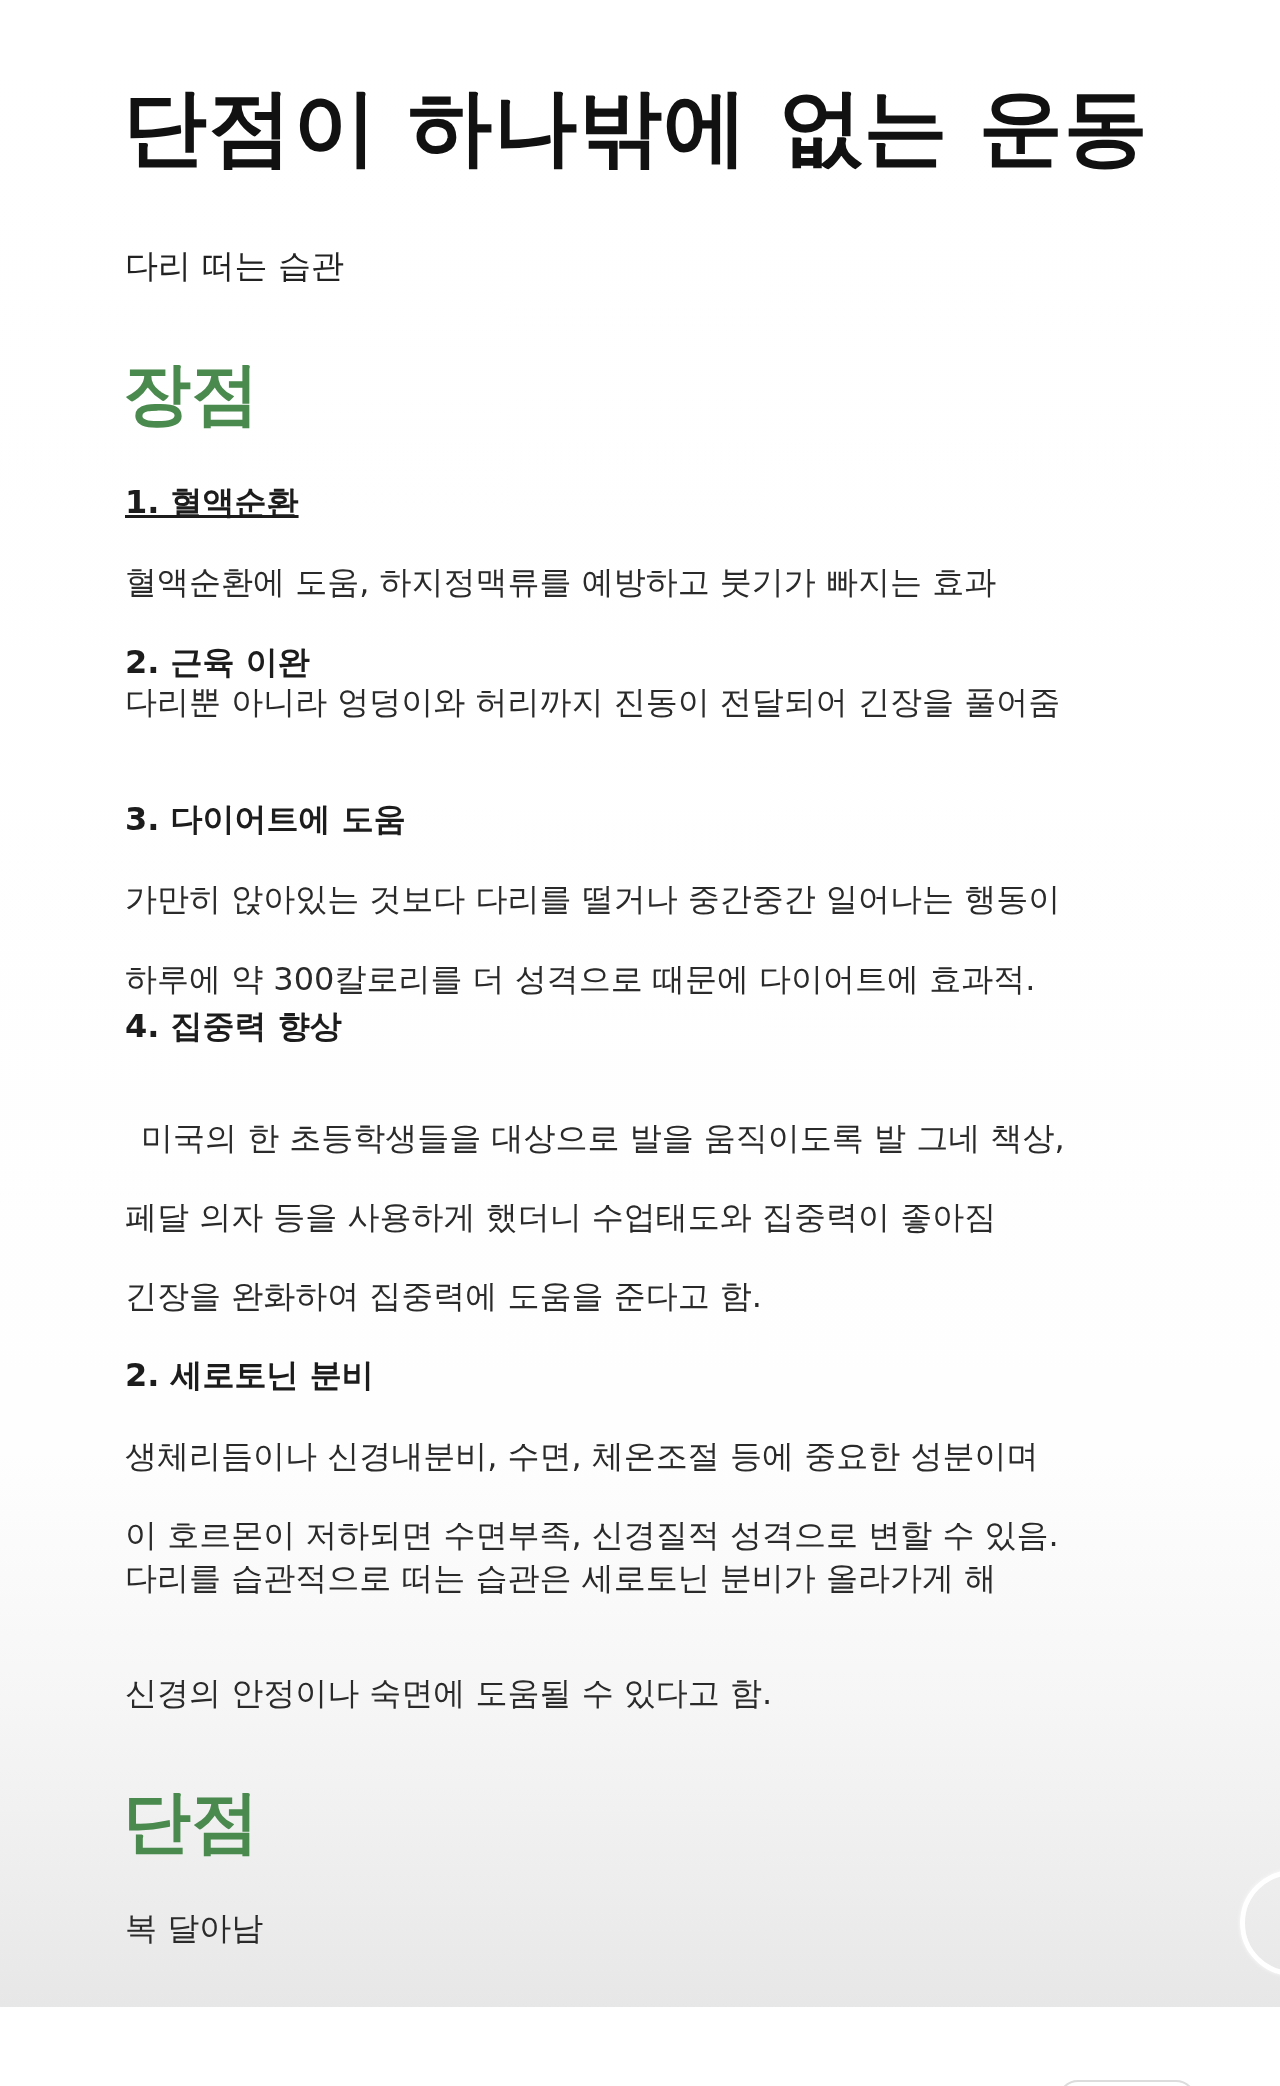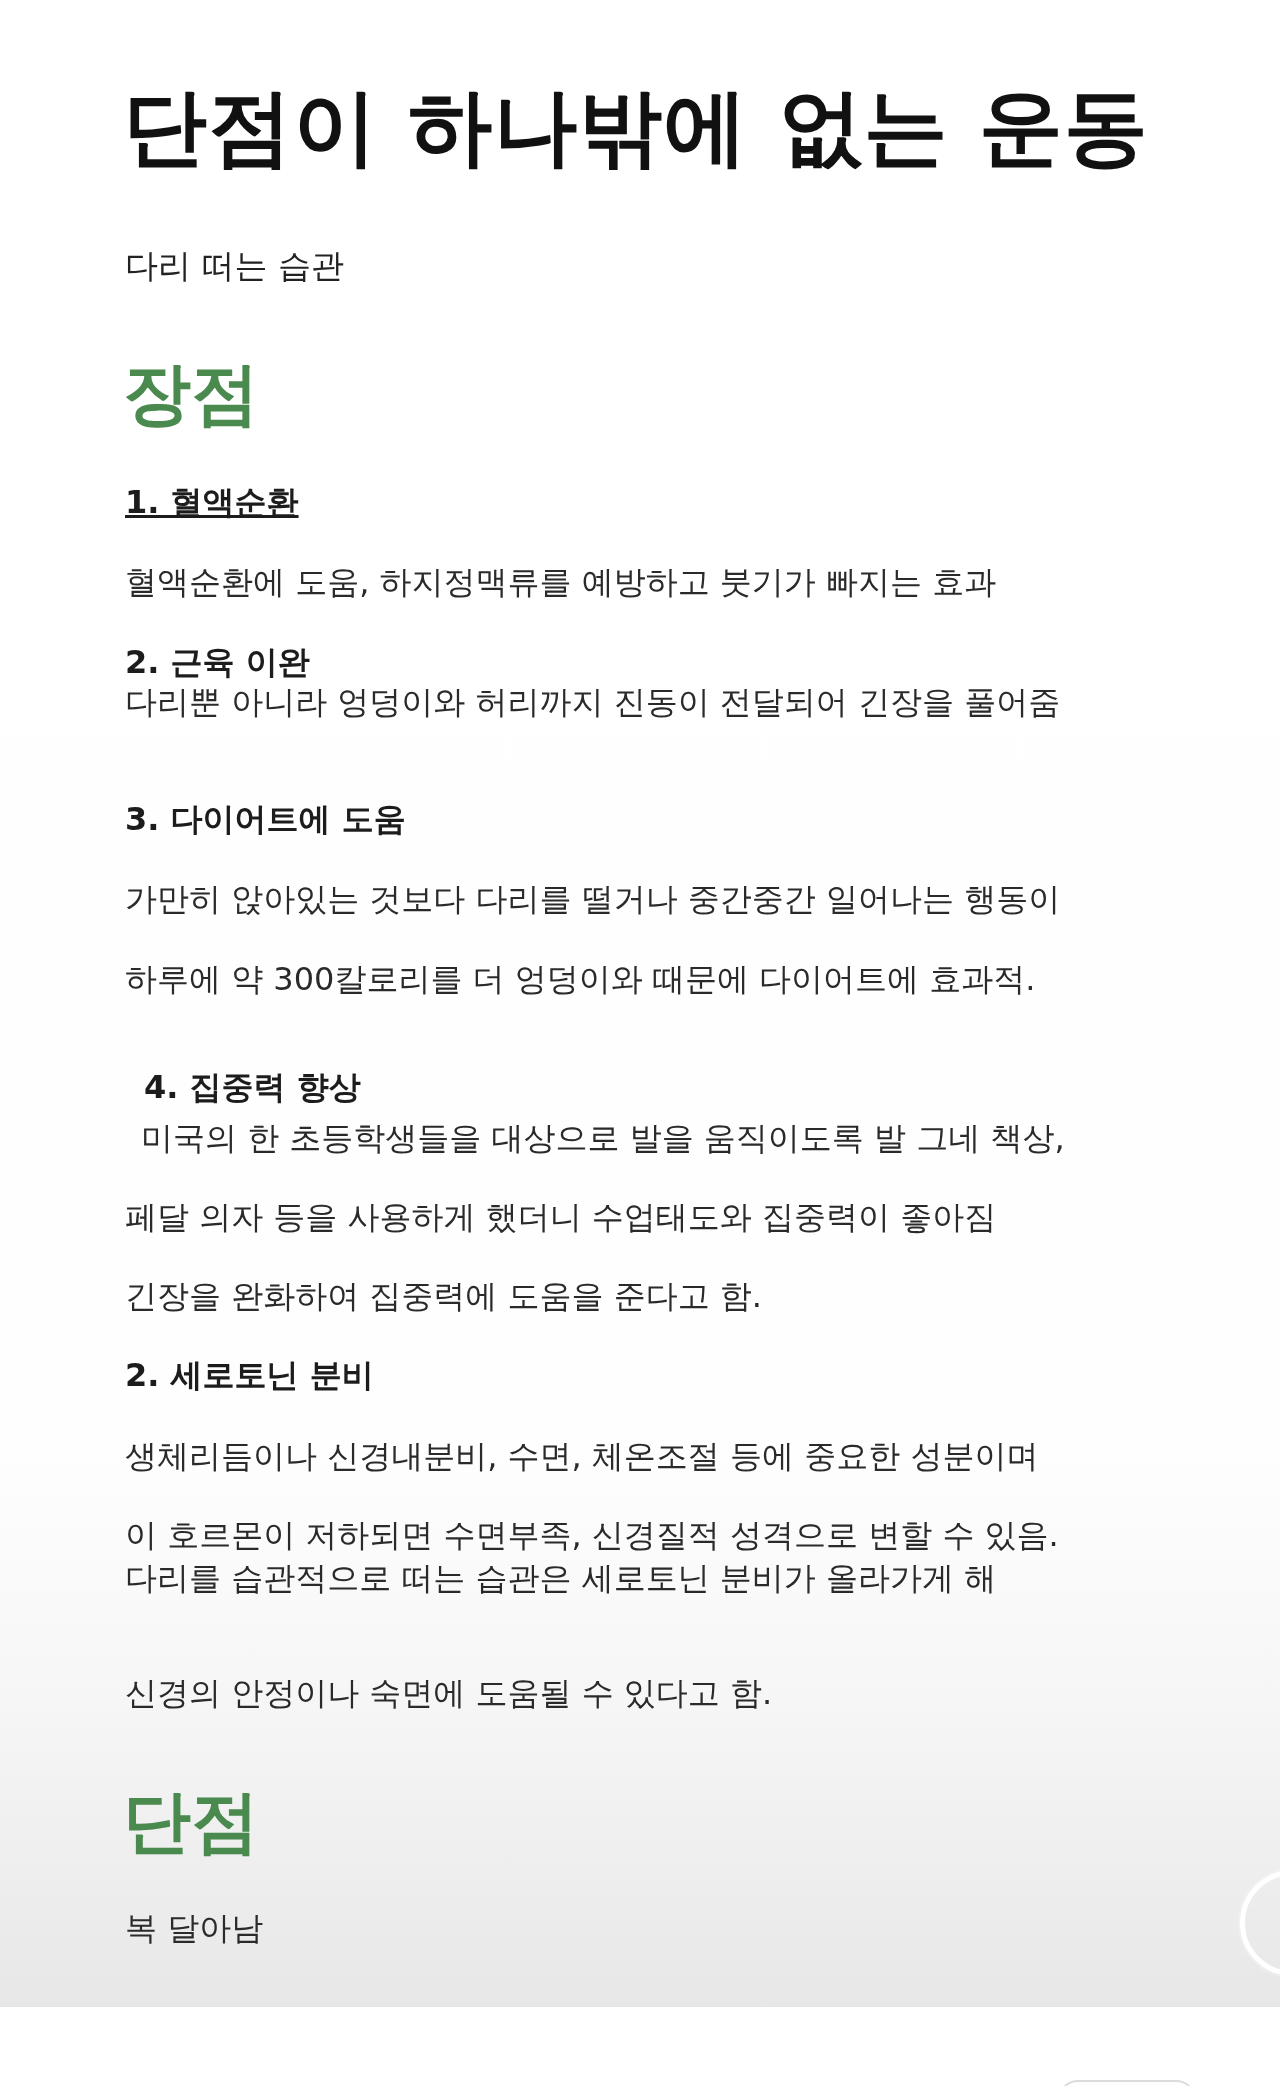--- a/index.html
+++ b/index.html
@@ -117,23 +117,23 @@
     <h2 class="section-heading green" style="top: 352px; color: rgb(74, 138, 78);">장점</h2>
 
     <h3 class="item-heading" style="top:480px;text-decoration:underline;">1. 혈액순환</h3>
     <p class="body-line" style="top:560px;text-align:right;">혈액순환에 도움, 하지정맥류를 예방하고 붓기가 빠지는 효과</p>
 
     <h3 class="item-heading" style="top:640px;">2. 근육 이완</h3>
     <p class="body-line" style="top:680px;">다리뿐 아니라 엉덩이와 허리까지 진동이 전달되어 긴장을 풀어줌</p>
 
     <h3 class="item-heading" style="top:797px;">3. 다이어트에 도움</h3>
     <p class="body-line" style="top:877px;">가만히 앉아있는 것보다 다리를 떨거나 중간중간 일어나는 행동이</p>
-    <p class="body-line" style="top:957px;">하루에 약 300칼로리를 더 엉덩이와 때문에 다이어트에 효과적.</p>
+    <p class="body-line" style="top:957px;">하루에 약 300칼로리를 더 성격으로 때문에 다이어트에 효과적.</p>
 
-    <h3 class="item-heading" style="top:1065px;margin-left:19px;">4. 집중력 향상</h3>
+    <h3 class="item-heading" style="top:1004px;">4. 집중력 향상</h3>
     <p class="body-line" style="top:1116px;margin-left:16px;">미국의 한 초등학생들을 대상으로 발을 움직이도록 발 그네 책상,</p>
     <p class="body-line" style="top:1195px;">페달 의자 등을 사용하게 했더니 수업태도와 집중력이 좋아짐</p>
     <p class="body-line" style="top:1274px;">긴장을 완화하여 집중력에 도움을 준다고 함.</p>
 
     <h3 class="item-heading" style="top:1353px;">2. 세로토닌 분비</h3>
     <p class="body-line" style="top:1434px;">생체리듬이나 신경내분비, 수면, 체온조절 등에 중요한 성분이며</p>
     <p class="body-line" style="top:1513px;">이 호르몬이 저하되면 수면부족, 신경질적 성격으로 변할 수 있음.</p>
     <p class="body-line" style="top:1556px;">다리를 습관적으로 떠는 습관은 세로토닌 분비가 올라가게 해</p>
     <p class="body-line" style="top:1671px;">신경의 안정이나 숙면에 도움될 수 있다고 함.</p>
 

